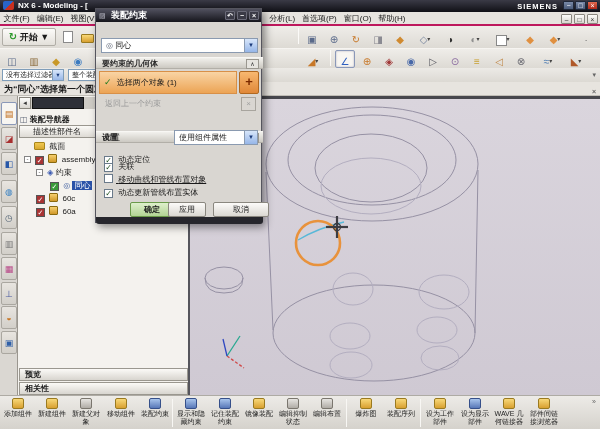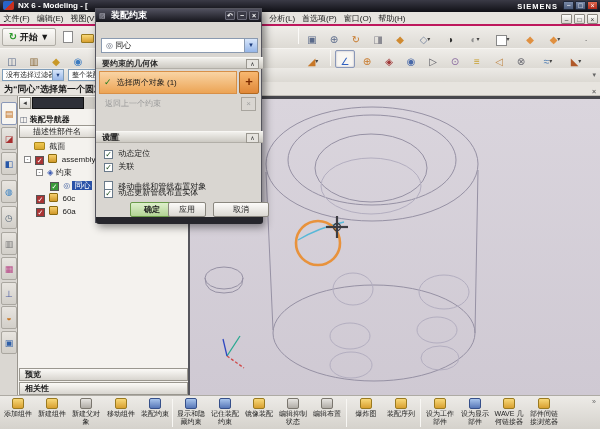--- a/index.html
+++ b/index.html
@@ -368,30 +368,34 @@
     </div>
     <div id="prevbtn">
       <span>×</span>
     </div>
 
     <div class="dsec" style="top:122px;">
       <span>设置</span>
       <span class="chev">∧</span>
     </div>
     <div class="dlbl" style="left:8px;top:121px;">布置</div>
-
-    <div class="dcbrow" style="top:139px;">
+    <div class="dcombo" style="left:78px;top:121px;width:84px;">
+      <span>使用组件属性</span>
+      <span class="arr">▼</span>
+    </div>
+
+    <div class="dcbrow" style="top:145px;">
       <span class="dcb">✓</span>
       <span>动态定位</span>
     </div>
     <div class="dcbrow" style="top:152px;">
       <span class="dcb">✓</span>
       <span>关联</span>
     </div>
-    <div class="dcbrow" style="top:172px;">
+    <div class="dcbrow" style="top:165px;text-decoration:underline;">
       <span class="dcb"></span>
       <span>移动曲线和管线布置对象</span>
     </div>
     <div class="dcbrow" style="top:178px;">
       <span class="dcb">✓</span>
       <span>动态更新管线布置实体</span>
     </div>
 
     <div class="dbtn ok" style="left:34px;width:44px;">确定</div>
     <div class="dbtn" style="left:72px;width:38px;">应用</div>

